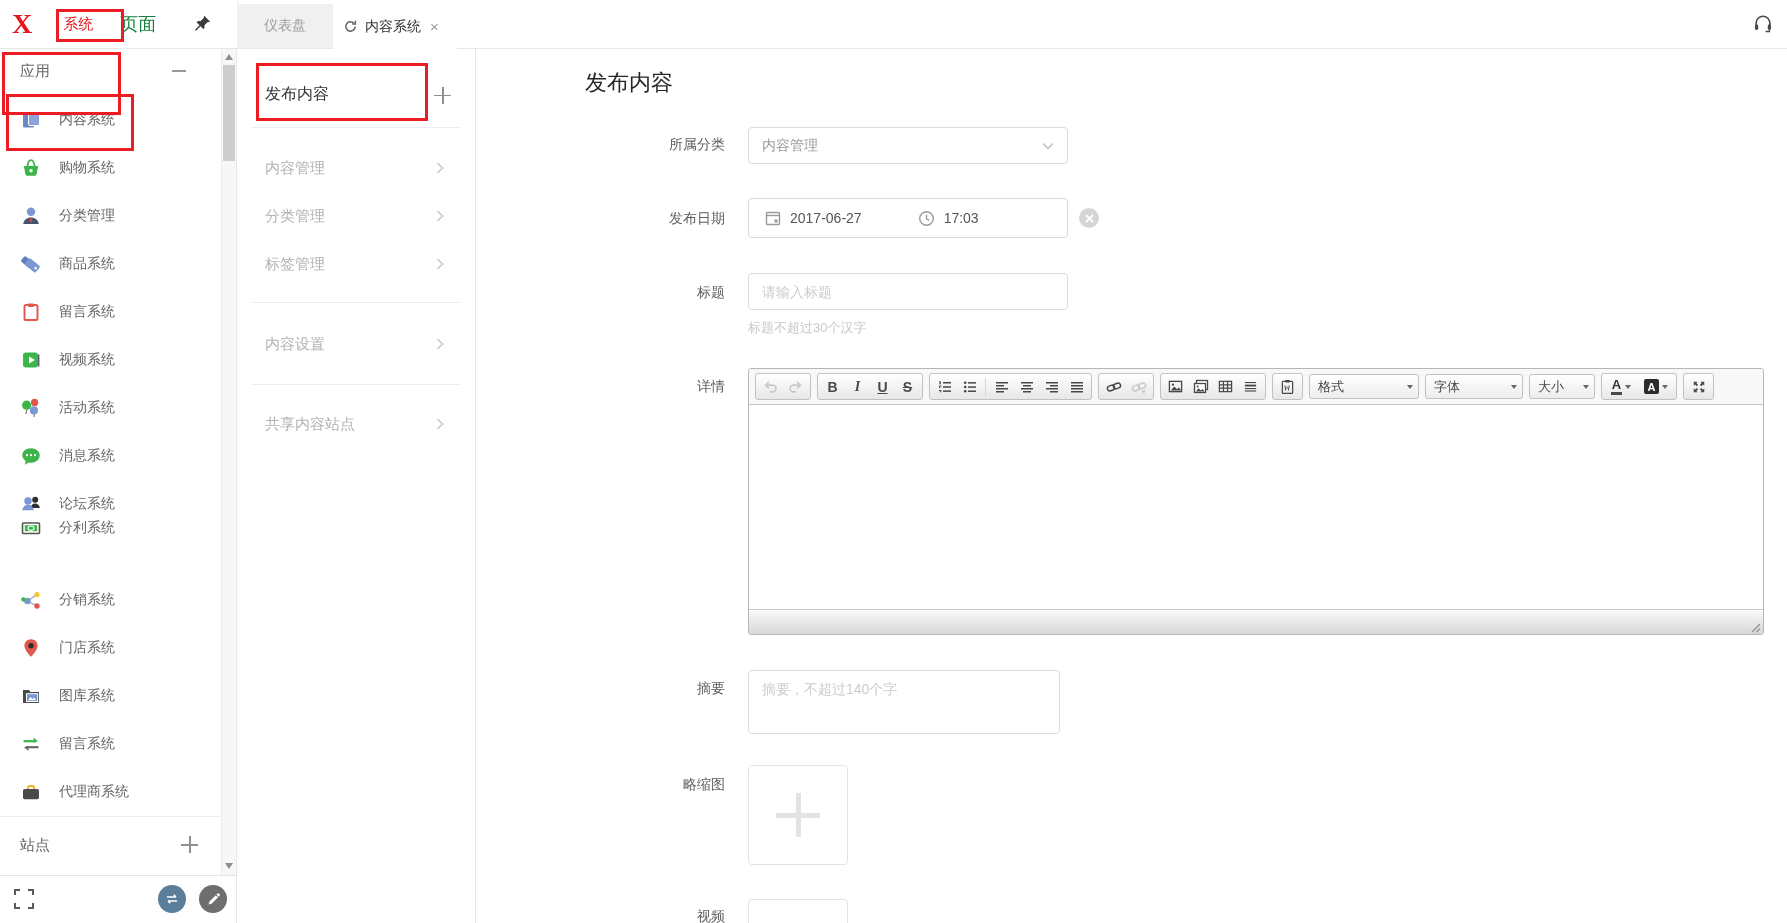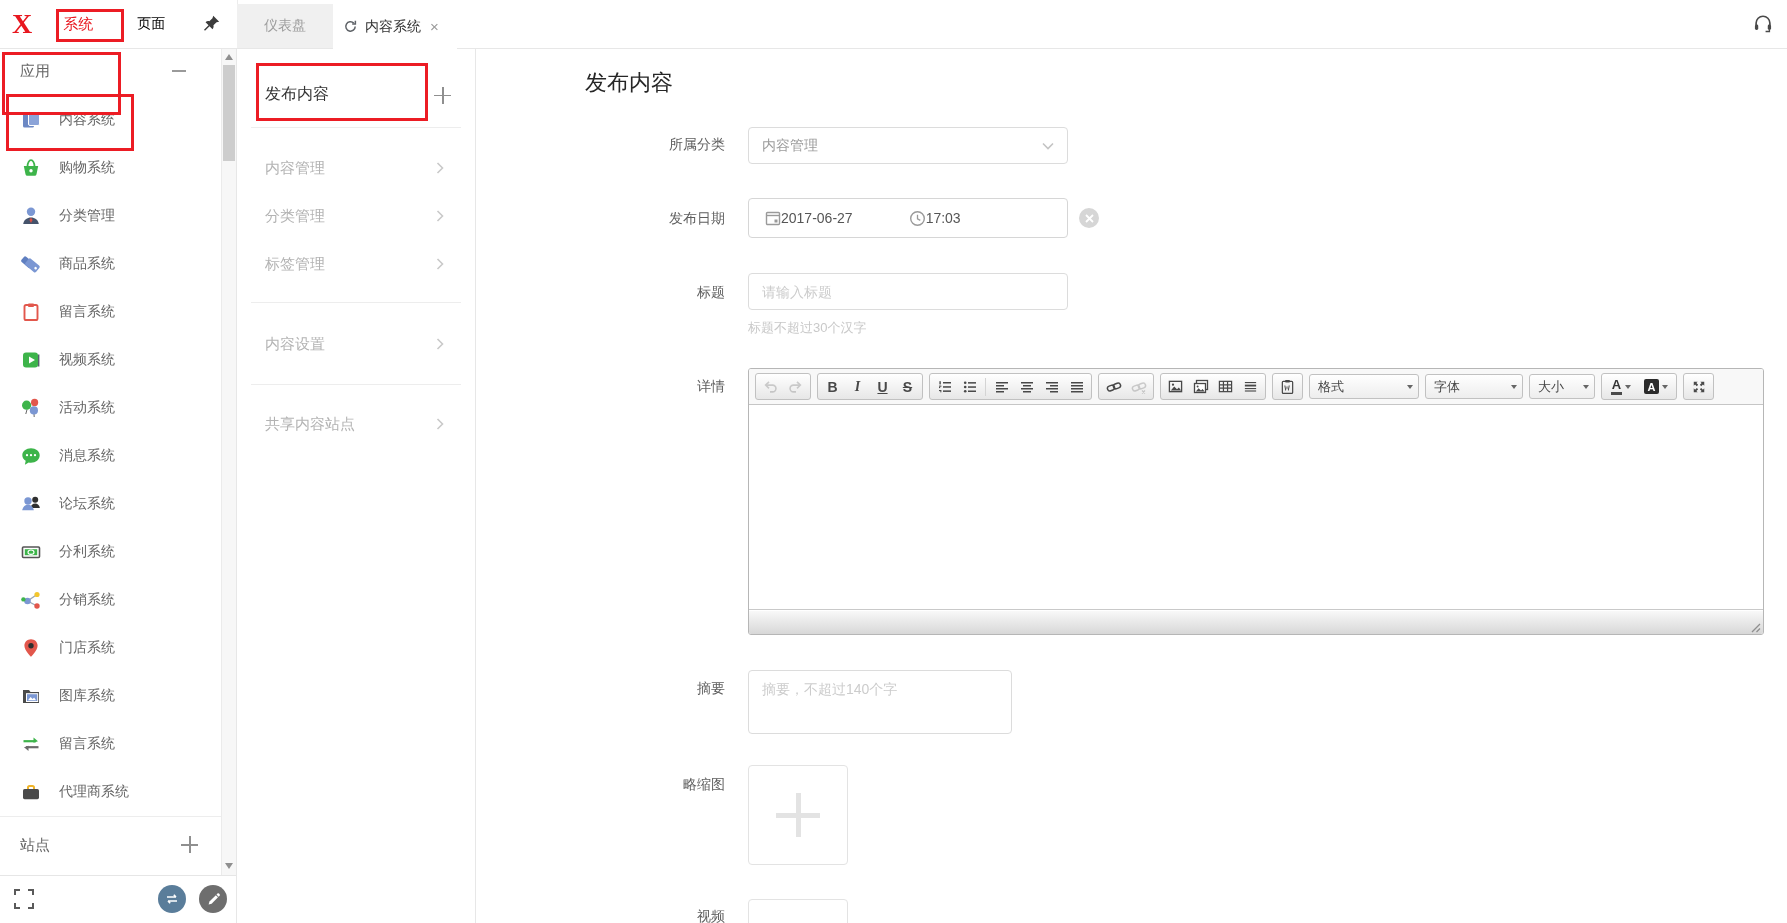--- a/index.html
+++ b/index.html
@@ -6,21 +6,21 @@
   body{width:1787px;height:923px;position:relative;overflow:hidden;background:#fff;
        font-family:"Liberation Sans",sans-serif;color:#333;-webkit-font-smoothing:antialiased}
   [data-interactable="true"]{cursor:pointer}
   svg{display:block}
 
   
   .topbar{position:absolute;left:0;top:0;width:1787px;height:48px;background:#fff;border-bottom:1px solid #e7e7e7;z-index:4}
   .topbar-left{position:absolute;left:0;top:0;width:237px;height:48px;border-right:1px solid #ececec;display:flex;align-items:center}
   .logo{font-family:"Liberation Serif",serif;font-weight:bold;color:#e8171f;font-size:28px;margin-left:12px;line-height:1}
   .nav-sys{color:#e8171f;font-size:15px;margin-left:31px}
-  .nav-page{color:#000000;font-size:14px;margin-left:44px}
+  .nav-page{color:#15803d;font-size:18px;margin-left:27px}
   .pin-wrap{margin-left:36px}
   .tab{position:absolute;top:4px;height:44px;display:flex;align-items:center;font-size:14px;z-index:6}
   .tab-dash{left:237px;width:96px;background:#f0f0f0;color:#9d9d9d;justify-content:center}
   .tab-active{left:333px;width:124px;background:#fff;color:#333;height:45px;padding:0 10px;box-sizing:border-box;gap:7px}
   .tab-close{color:#9a9a9a;font-size:15px;margin-left:2px;line-height:1}
   .headset{position:absolute;right:13px;top:13px}
 
   
   .ann{position:absolute;border:3px solid #ec1c24;z-index:50;pointer-events:none}
 
@@ -61,26 +61,26 @@
   .sm-item .lb{font-size:15px;color:#b3b3b3}
   .sm-chev{position:absolute;right:32px}
 
   
   .main{position:absolute;left:477px;top:48px;right:0;bottom:0;background:#fff;overflow:hidden}
   .page-title{position:absolute;left:108px;top:20px;font-size:22px;color:#262626;font-weight:500}
   .frow-label{position:absolute;left:0;width:248px;text-align:right;font-size:14px;color:#5e5e5e}
   .field{position:absolute;left:271px;box-sizing:border-box}
   .select-box{top:79px;width:320px;height:37px;border:1px solid #dcdcdc;border-radius:4px;display:flex;align-items:center;padding:0 13px;font-size:14px;color:#9c9c9c;justify-content:space-between}
   .date-box{top:150px;width:320px;height:40px;border:1px solid #d6d6d6;border-radius:4px;display:flex;align-items:center;font-size:14px;color:#555}
-  .date-box .seg{display:flex;}
+  .date-box .seg{display:flex;gap:9px}
   .clear-btn{position:absolute;left:602px;top:160px;width:20px;height:20px;border-radius:50%;background:#d6d6d6;display:flex;align-items:center;justify-content:center}
   .text-input{top:225px;width:320px;height:37px;border:1px solid #dcdcdc;border-radius:4px;padding:0 13px;font-size:14px;color:#555;font-family:"Liberation Sans",sans-serif;outline:none}
   .text-input::placeholder,.summary-area::placeholder{color:#ccc}
   .hint{position:absolute;left:271px;top:271px;font-size:13px;color:#c9c9c9}
-  .summary-area{top:622px;width:264px;height:64px;border:1px solid #dcdcdc;border-radius:4px;padding:10px 13px;font-size:14px;color:#555;font-family:"Liberation Sans",sans-serif;resize:none;outline:none}
+  .summary-area{top:622px;width:312px;height:64px;border:1px solid #dcdcdc;border-radius:4px;padding:10px 13px;font-size:14px;color:#555;font-family:"Liberation Sans",sans-serif;resize:none;outline:none}
   .thumb-box{top:717px;width:100px;height:100px;border:1px solid #e3e3e3;border-radius:4px;display:flex;align-items:center;justify-content:center}
   .big-plus{position:relative;width:44px;height:44px}
   .big-plus::before,.big-plus::after{content:"";position:absolute;background:#e3e3e3}
   .big-plus::before{left:0;top:20px;width:44px;height:5px}
   .big-plus::after{left:20px;top:0;width:5px;height:44px}
   .video-box{top:851px;width:100px;height:100px;border:1px solid #e3e3e3;border-radius:4px}
 
   
   .editor{top:320px;width:1016px;height:267px;border:1px solid #b6b6b6;border-radius:3px;overflow:hidden}
   .ed-toolbar{height:36px;background:#f8f8f8;border-bottom:1px solid #c6c6c6;display:flex;align-items:center;padding:0 6px;gap:6px;box-sizing:border-box}
@@ -231,21 +231,21 @@
     <span class="ic" data-interactable="false">
         <svg viewBox="0 0 22 22">
           <circle cx="15.2" cy="6.8" r="3" fill="#2f2f2f"></circle>
           <path d="M10.4 15c.5-3.1 2.4-4.6 4.8-4.6 2.3 0 4.2 1.5 4.7 4.6z" fill="#2f2f2f"></path>
           <circle cx="8" cy="8" r="3.7" fill="#7b97d3"></circle>
           <path d="M2.2 17.3c.6-3.7 3-5.5 5.8-5.5s5.2 1.8 5.8 5.5z" fill="#7b97d3"></path>
         </svg>
       </span>
     <span class="lb" data-interactable="false">论坛系统</span>
   </div>
-  <div class="side-item" style="top:480px" data-interactable="true">
+  <div class="side-item" style="top:456px" data-interactable="true">
     <span class="ic" data-interactable="false">
         <svg viewBox="0 0 22 22">
           <rect x="2.5" y="6" width="17" height="10.5" rx="1" fill="#fff" stroke="#555" stroke-width="1.6"></rect>
           <rect x="4.8" y="8.2" width="12.4" height="6" fill="#3db44a"></rect>
           <ellipse cx="11" cy="11.2" rx="3" ry="2.2" fill="none" stroke="#fff" stroke-width="1.1"></ellipse>
         </svg>
       </span>
     <span class="lb" data-interactable="false">分利系统</span>
   </div>
   <div class="side-item" style="top:528px" data-interactable="true">

